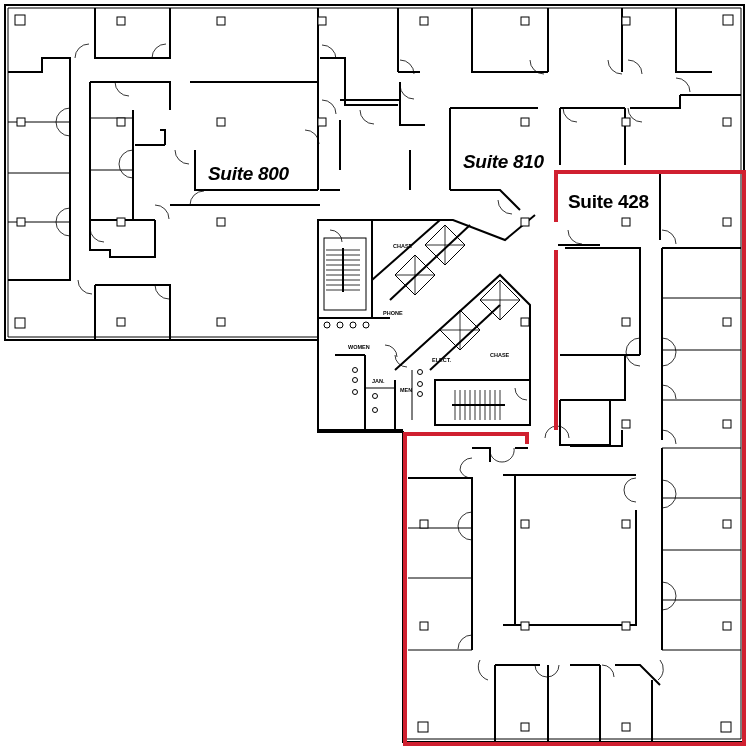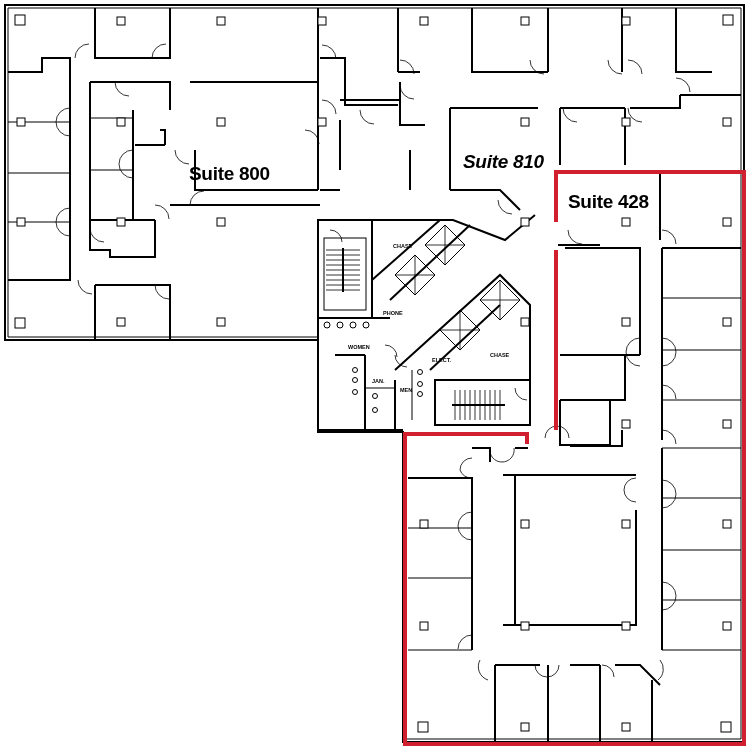--- a/index.html
+++ b/index.html
@@ -254,21 +254,21 @@
     <rect class="col" x="723" y="622" width="8" height="8"></rect>
     <rect class="col" x="418" y="722" width="10" height="10"></rect>
     <rect class="col" x="521" y="723" width="8" height="8"></rect>
     <rect class="col" x="622" y="723" width="8" height="8"></rect>
     <rect class="col" x="721" y="722" width="10" height="10"></rect>
   </g>
 
   <path class="hl" d="M556 222 V172 H744 V744 H405 V434 H527 V444 M556 250 V430"></path>
 </svg>
 
-<div class="suite-label" style="left:189px;top:163px;">Suite 800</div>
+<div class="suite-label" style="left:208px;top:163px;font-style:italic;">Suite 800</div>
 <div class="suite-label" style="left:463px;top:151px;font-style:italic;">Suite 810</div>
 <div class="suite-label" style="left:568px;top:191px;">Suite 428</div>
 
 <div class="core-label" style="left:393px;top:243px;">CHASE</div>
 <div class="core-label" style="left:383px;top:310px;">PHONE</div>
 <div class="core-label" style="left:348px;top:344px;">WOMEN</div>
 <div class="core-label" style="left:372px;top:378px;">JAN.</div>
 <div class="core-label" style="left:400px;top:387px;">MEN</div>
 <div class="core-label" style="left:432px;top:357px;">ELECT.</div>
 <div class="core-label" style="left:490px;top:352px;">CHASE</div>

